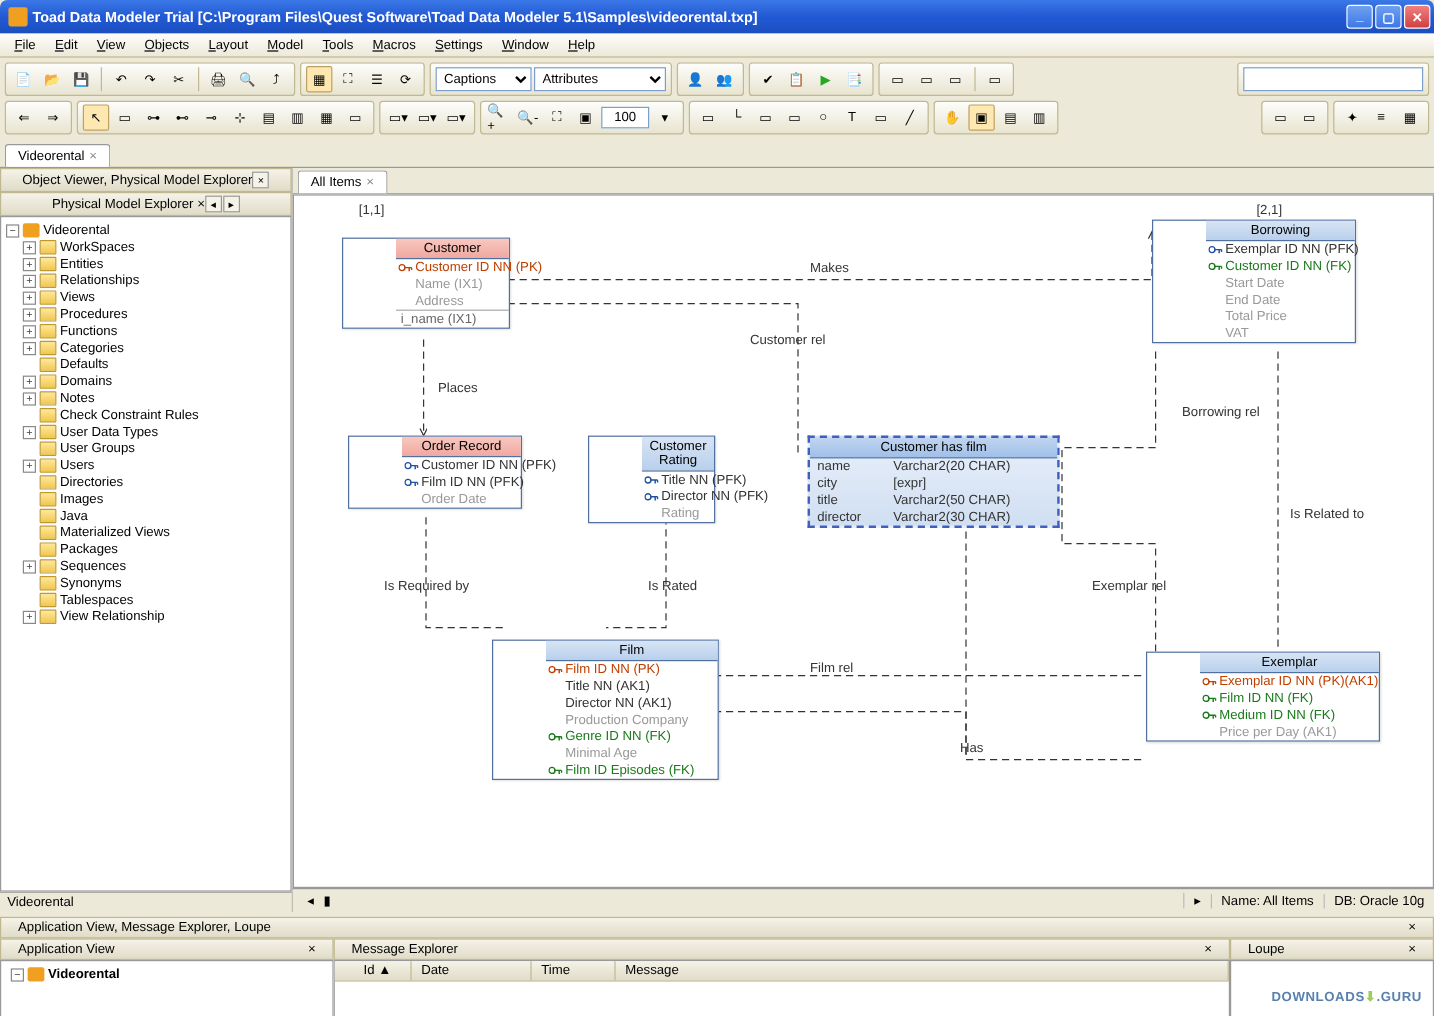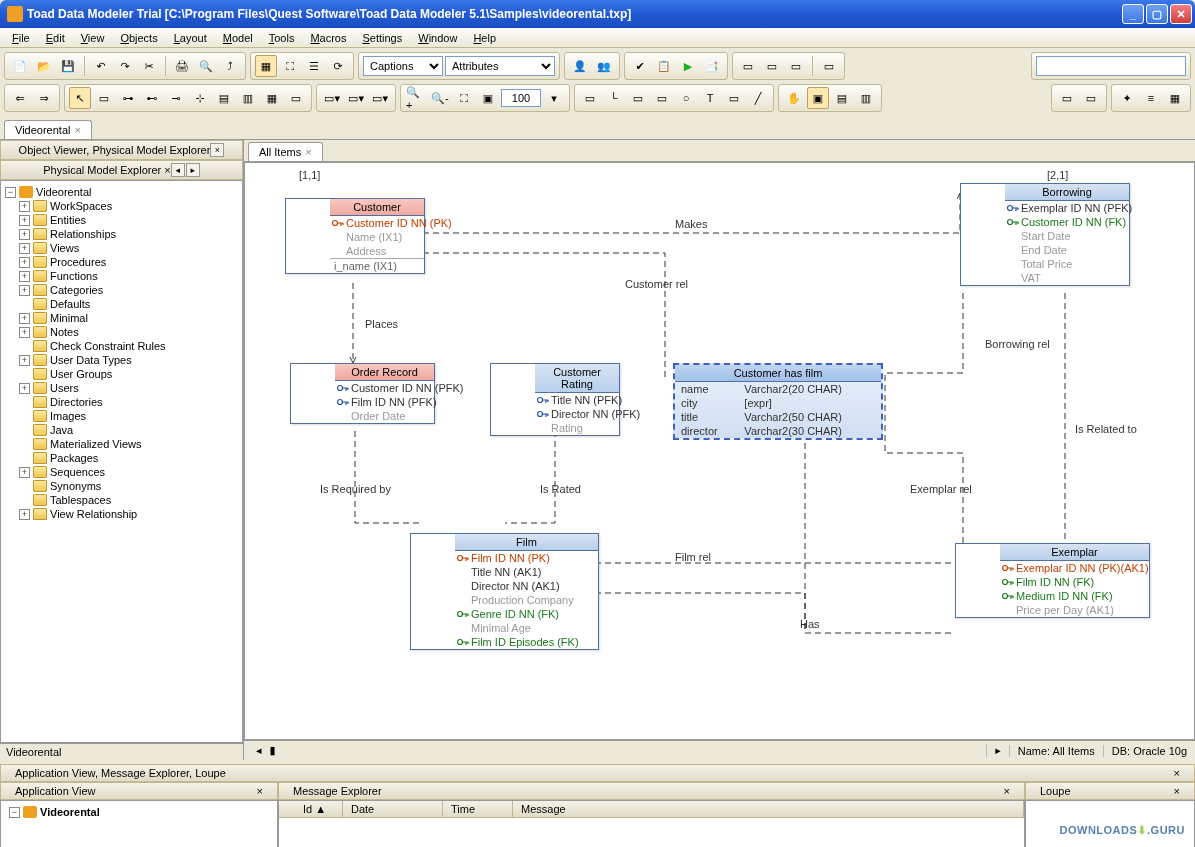--- a/index.html
+++ b/index.html
@@ -283,21 +283,21 @@
           <span>Categories</span>
         </div>
         <div class="tnode indent1">
           <span class="texp blank"></span>
           <span class="ticon folder"></span>
           <span>Defaults</span>
         </div>
         <div class="tnode indent1">
           <span class="texp">+</span>
           <span class="ticon folder"></span>
-          <span>Minimal</span>
+          <span>Domains</span>
         </div>
         <div class="tnode indent1">
           <span class="texp">+</span>
           <span class="ticon folder"></span>
           <span>Notes</span>
         </div>
         <div class="tnode indent1">
           <span class="texp blank"></span>
           <span class="ticon folder"></span>
           <span>Check Constraint Rules</span>
@@ -412,21 +412,21 @@
           <div class="erow normal"><span class="k"><svg class="ksvg" viewBox="0 0 12 10">
                 <circle cx="3" cy="5" r="2.5" fill="none" stroke="#2050a0" stroke-width="1.2"></circle>
                 <path d="M5 5 H11 M9 5 V8 M11 5 V7" stroke="#2050a0" stroke-width="1.2" fill="none"></path>
               </svg></span>Customer ID NN  (PFK)</div>
           <div class="erow normal"><span class="k"><svg class="ksvg" viewBox="0 0 12 10">
                 <circle cx="3" cy="5" r="2.5" fill="none" stroke="#2050a0" stroke-width="1.2"></circle>
                 <path d="M5 5 H11 M9 5 V8 M11 5 V7" stroke="#2050a0" stroke-width="1.2" fill="none"></path>
               </svg></span>Film ID NN  (PFK)</div>
           <div class="erow dim">Order Date</div>
         </div>
-      <div class="entity blue" style="left:245px; top:200px; width:130px;" id="e-rating">
+      <div class="entity blue" style="left:245px; top:200px; width:106px;" id="e-rating">
           <div class="ehdr">Customer Rating</div>
           <div class="erow normal"><span class="k"><svg class="ksvg" viewBox="0 0 12 10">
                 <circle cx="3" cy="5" r="2.5" fill="none" stroke="#2050a0" stroke-width="1.2"></circle>
                 <path d="M5 5 H11 M9 5 V8 M11 5 V7" stroke="#2050a0" stroke-width="1.2" fill="none"></path>
               </svg></span>Title NN  (PFK)</div>
           <div class="erow normal"><span class="k"><svg class="ksvg" viewBox="0 0 12 10">
                 <circle cx="3" cy="5" r="2.5" fill="none" stroke="#2050a0" stroke-width="1.2"></circle>
                 <path d="M5 5 H11 M9 5 V8 M11 5 V7" stroke="#2050a0" stroke-width="1.2" fill="none"></path>
               </svg></span>Director NN  (PFK)</div>
           <div class="erow dim">Rating</div>

